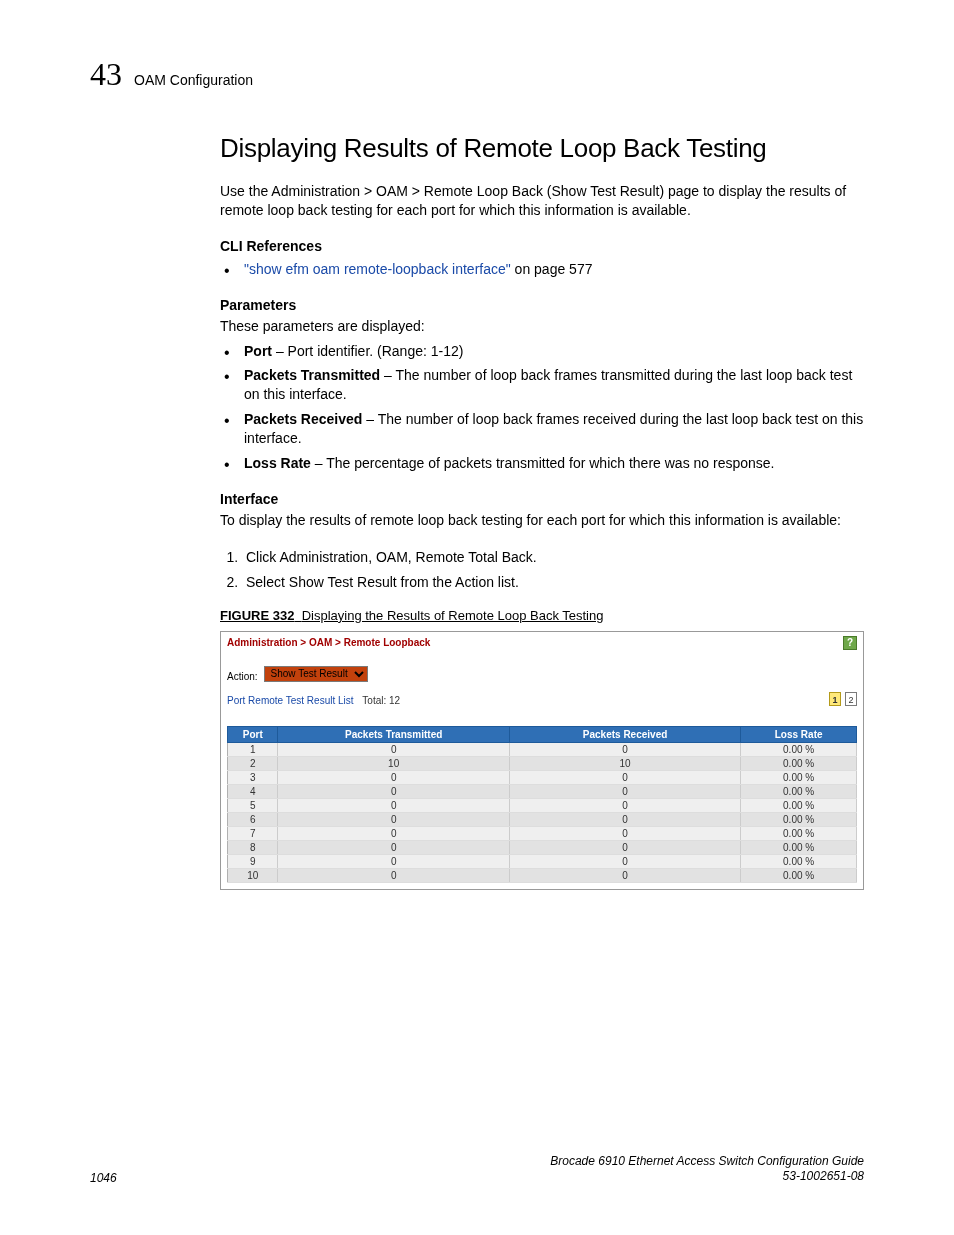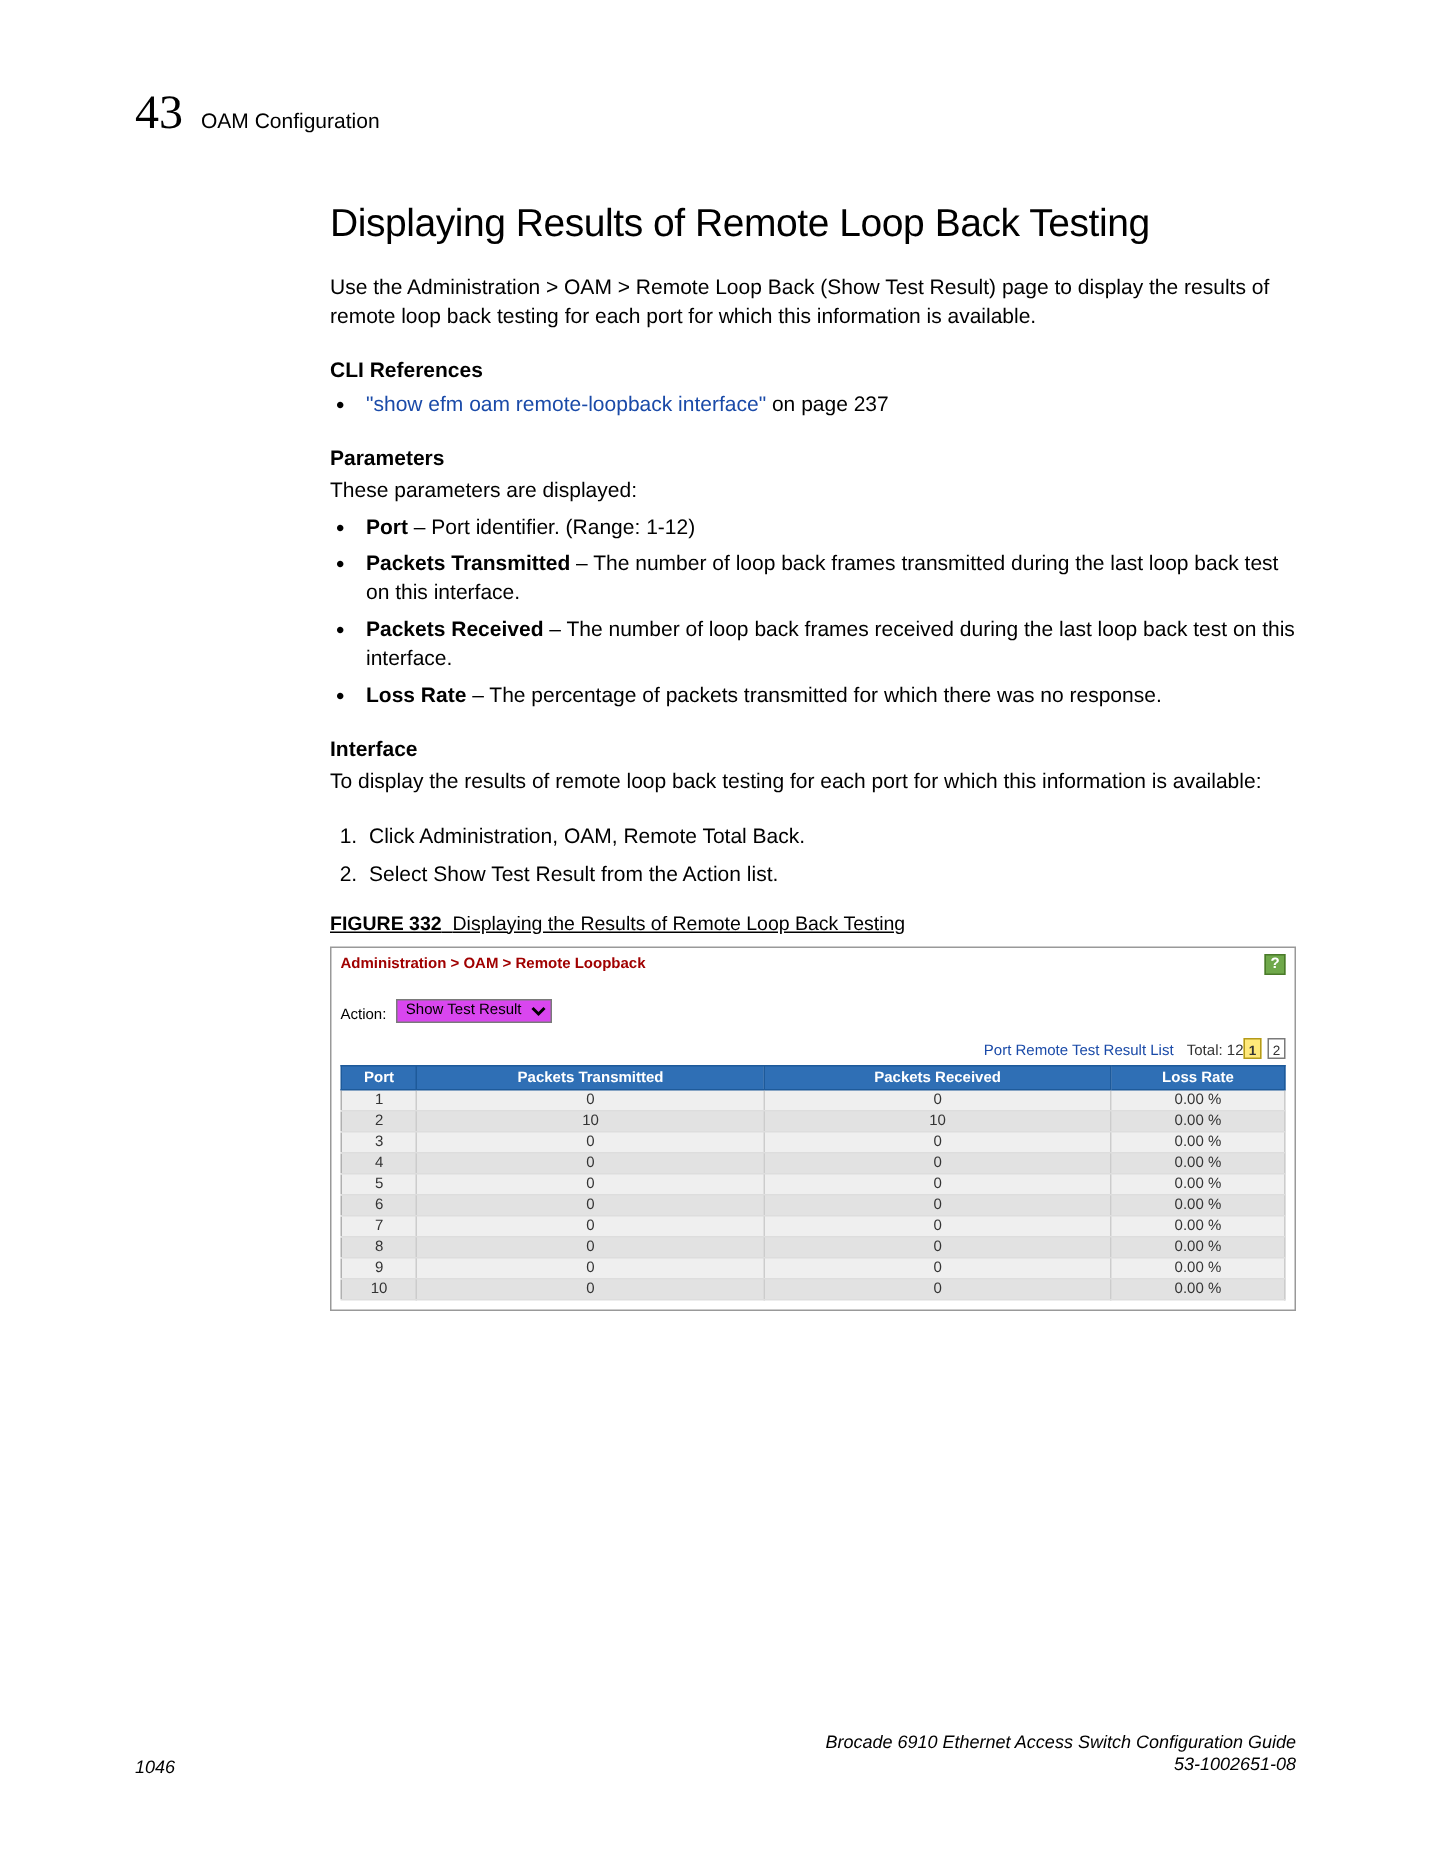--- a/index.html
+++ b/index.html
@@ -123,29 +123,29 @@
     display: flex;
     align-items: flex-end;
     gap: 6px;
     margin: 12px 0 10px 0;
     font-size: 10px;
   }
   .action-select {
     font-family: Verdana, Arial, sans-serif;
     font-size: 10px;
     border: 1px solid #7a7a7a;
-    background: #d946ef;
+    background: #c2410c;
     padding: 0 2px;
     height: 16px;
   }
   .list-header {
     display: flex;
-    justify-content: flex-end;
+    justify-content: space-between;
     align-items: flex-end;
-    margin-bottom: 4px;
+    margin-bottom: 20px;
   }
   .list-title { color: #1a4aa8; font-size: 10px; }
   .list-total { color: #333; margin-left: 6px; }
   .pager { display: flex; gap: 4px; }
   .pager span {
     display: inline-block;
     min-width: 12px;
     height: 14px;
     line-height: 14px;
     text-align: center;
@@ -211,21 +211,21 @@
 
 <div class="body-area">
 
   <h1 class="title">Displaying Results of Remote Loop Back Testing</h1>
 
   <p class="para">Use the Administration &gt; OAM &gt; Remote Loop Back (Show Test Result) page to display the results of remote loop back testing for each port for which this information is available.</p>
 
   <div class="subhead">CLI References</div>
   <ul class="bulleted">
     <li class="link-line">
-      <a href="#">"show efm oam remote-loopback interface"</a><span> on page 237</span>
+      <a href="#">"show efm oam remote-loopback interface"</a><span> on page 577</span>
     </li>
   </ul>
 
   <div class="subhead">Parameters</div>
   <p class="para" style="margin-bottom:6px;">These parameters are displayed:</p>
   <ul class="bulleted">
     <li><span class="param-label">Port</span><span> – Port identifier. (Range: 1-12)</span></li>
     <li><span class="param-label">Packets Transmitted</span><span> – The number of loop back frames transmitted during the last loop back test on this interface.</span></li>
     <li><span class="param-label">Packets Received</span><span> – The number of loop back frames received during the last loop back test on this interface.</span></li>
     <li><span class="param-label">Loss Rate</span><span> – The percentage of packets transmitted for which there was no response.</span></li>

